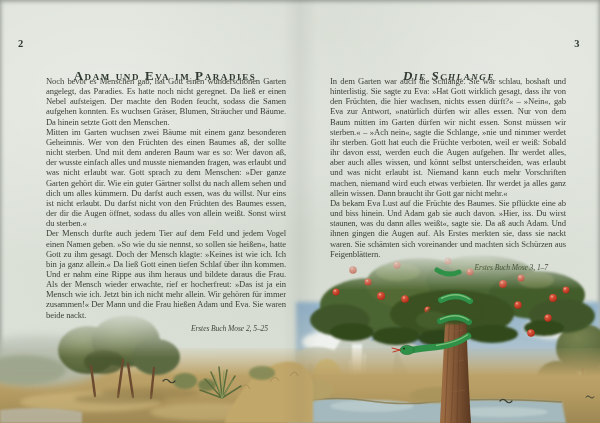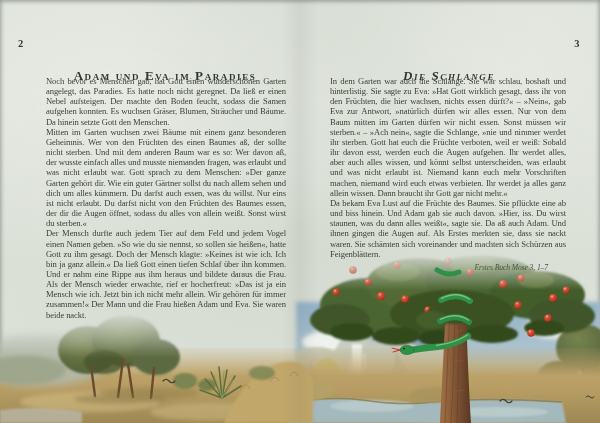--- a/index.html
+++ b/index.html
@@ -51,20 +51,21 @@
 
 <div class="spread">
 
   <div>
     <div class="pagenum pn-left">2</div>
     <div class="chapter-title title-left">Adam und Eva im Paradies</div>
     <div class="body-text body-left">
       <p class="para">Noch bevor es Menschen gab, hat Gott einen wunderschönen Garten angelegt, das Paradies. Es hatte noch nicht geregnet. Da ließ er einen Nebel aufsteigen. Der machte den Boden feucht, sodass die Samen aufgehen konnten. Es wuchsen Gräser, Blumen, Sträucher und Bäume. Da hinein setzte Gott den Menschen.</p>
       <p class="para">Mitten im Garten wuchsen zwei Bäume mit einem ganz besonderen Geheimnis. Wer von den Früchten des einen Baumes aß, der sollte nicht sterben. Und mit dem anderen Baum war es so: Wer davon aß, der wusste einfach alles und musste niemanden fragen, was erlaubt und was nicht erlaubt war. Gott sprach zu dem Menschen: »Der ganze Garten gehört dir. Wie ein guter Gärtner sollst du nach allem sehen und dich um alles kümmern. Du darfst auch essen, was du willst. Nur eins ist nicht erlaubt. Du darfst nicht von den Früchten des Baumes essen, der dir die Augen öffnet, sodass du alles von allein weißt. Sonst wirst du sterben.«</p>
       <p class="para">Der Mensch durfte auch jedem Tier auf dem Feld und jedem Vogel einen Namen geben. »So wie du sie nennst, so sollen sie heißen«, hatte Gott zu ihm gesagt. Doch der Mensch klagte: »Keines ist wie ich. Ich bin ja ganz allein.« Da ließ Gott einen tiefen Schlaf über ihn kommen. Und er nahm eine Rippe aus ihm heraus und bildete daraus die Frau. Als der Mensch wieder erwachte, rief er hocherfreut: »Das ist ja ein Mensch wie ich. Jetzt bin ich nicht mehr allein. Wir gehören für immer zusammen!« Der Mann und die Frau hießen Adam und Eva. Sie waren beide nackt.</p>
+      <div class="citation">Erstes Buch Mose 2, 5–25</div>
     </div>
   </div>
 
   <div>
     <div class="pagenum pn-right">3</div>
     <div class="chapter-title title-right">Die Schlange</div>
     <div class="body-text body-right">
       <p class="para">In dem Garten war auch die Schlange. Sie war schlau, boshaft und hinterlistig. Sie sagte zu Eva: »Hat Gott wirklich gesagt, dass ihr von den Früchten, die hier wachsen, nichts essen dürft?« – »Nein«, gab Eva zur Antwort, »natürlich dürfen wir alles essen. Nur von dem Baum mitten im Garten dürfen wir nicht essen. Sonst müssen wir sterben.« – »Ach nein«, sagte die Schlange, »nie und nimmer werdet ihr sterben. Gott hat euch die Früchte verboten, weil er weiß: Sobald ihr davon esst, werden euch die Augen aufgehen. Ihr werdet alles, aber auch alles wissen, und könnt selbst unterscheiden, was erlaubt und was nicht erlaubt ist. Niemand kann euch mehr Vorschriften machen, niemand wird euch etwas verbieten. Ihr werdet ja alles ganz allein wissen. Dann braucht ihr Gott gar nicht mehr.«</p>
       <p class="para">Da bekam Eva Lust auf die Früchte des Baumes. Sie pflückte eine ab und biss hinein. Und Adam gab sie auch davon. »Hier, iss. Du wirst staunen, was du dann alles weißt«, sagte sie. Da aß auch Adam. Und ihnen gingen die Augen auf. Als Erstes merkten sie, dass sie nackt waren. Sie schämten sich voreinander und machten sich Schürzen aus Feigenblättern.</p>
       <div class="citation">Erstes Buch Mose 3, 1–7</div>

